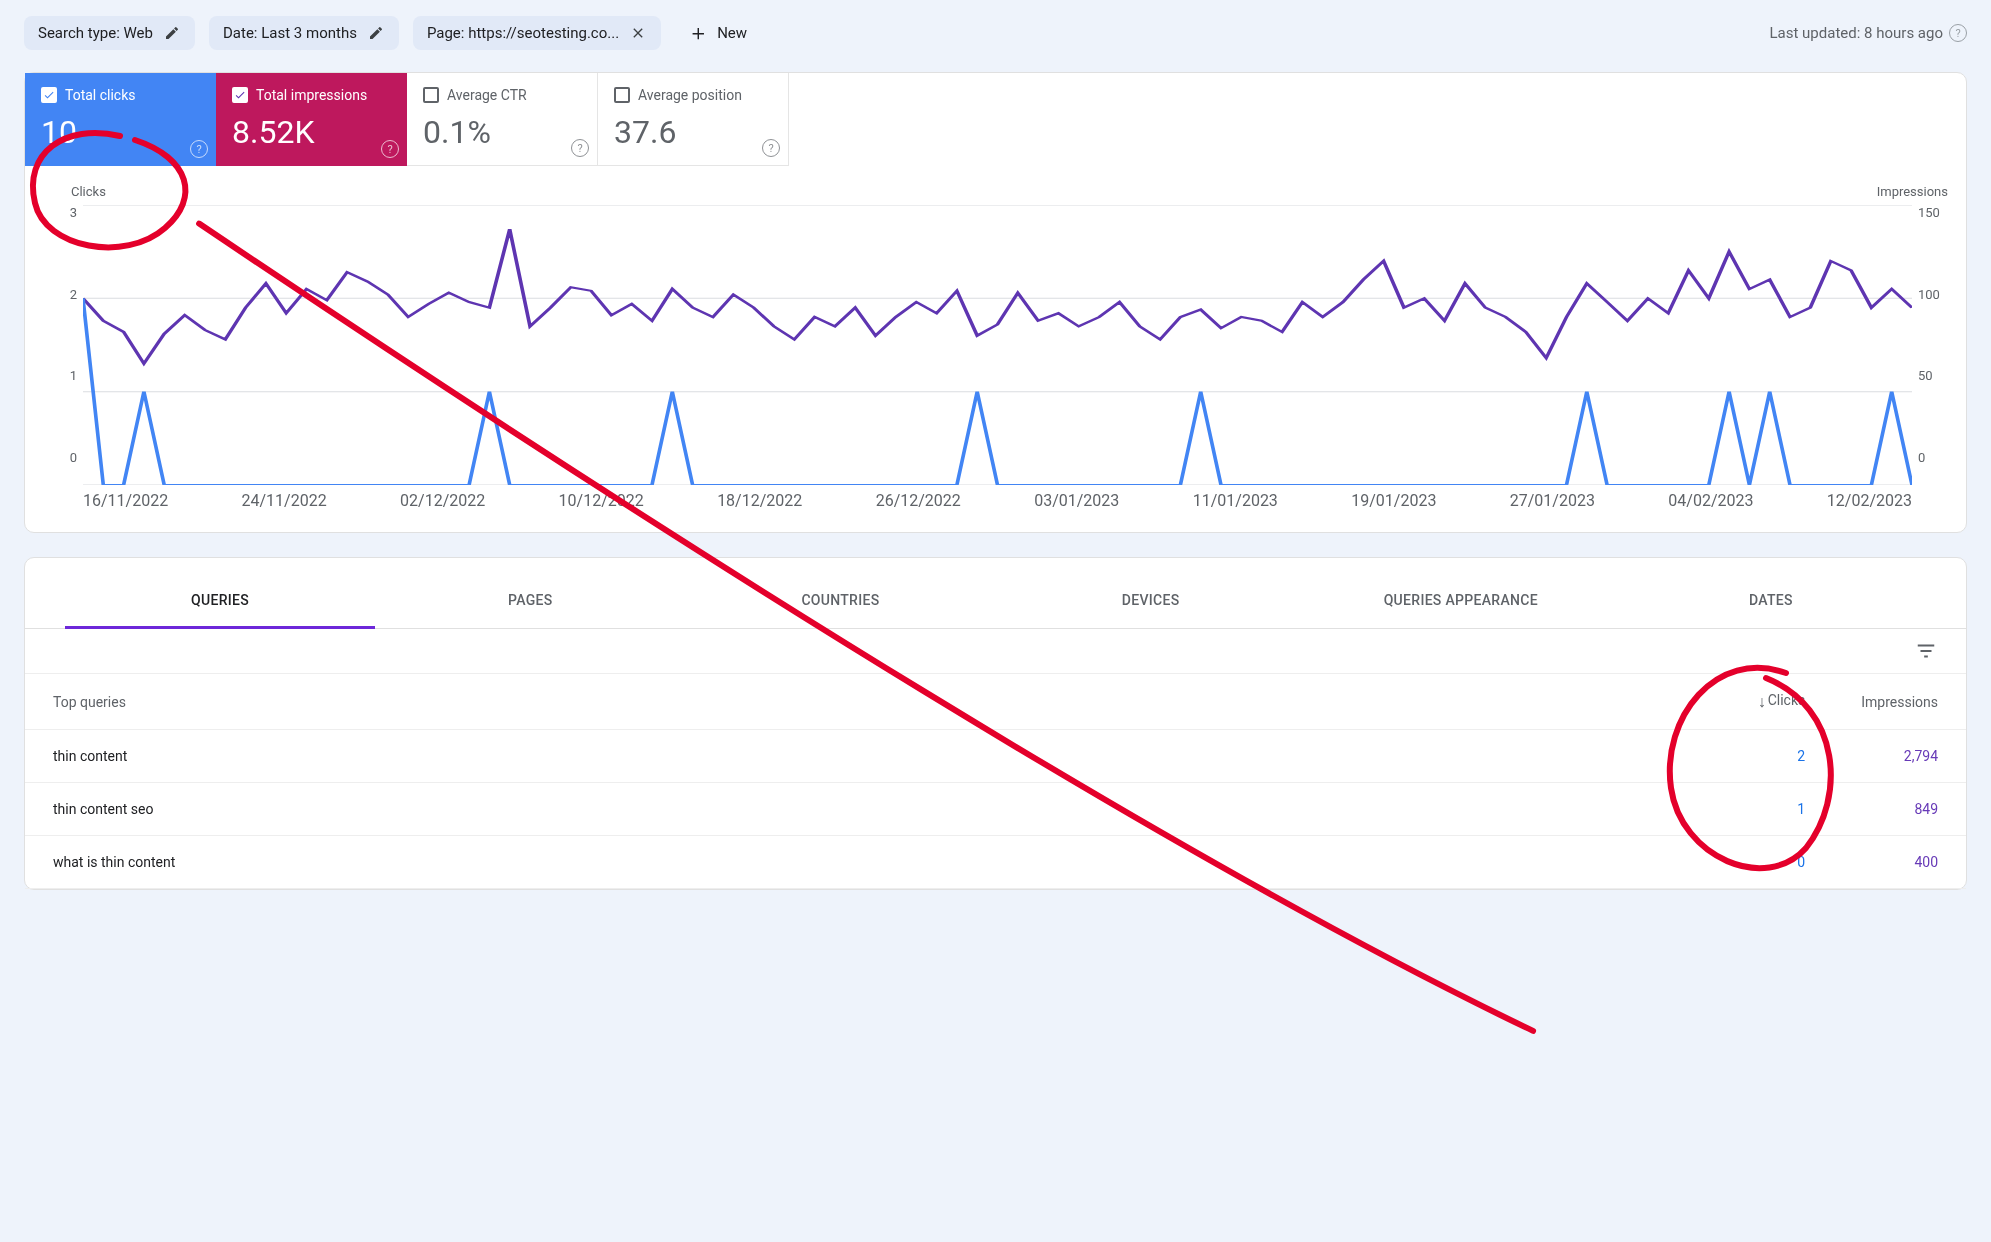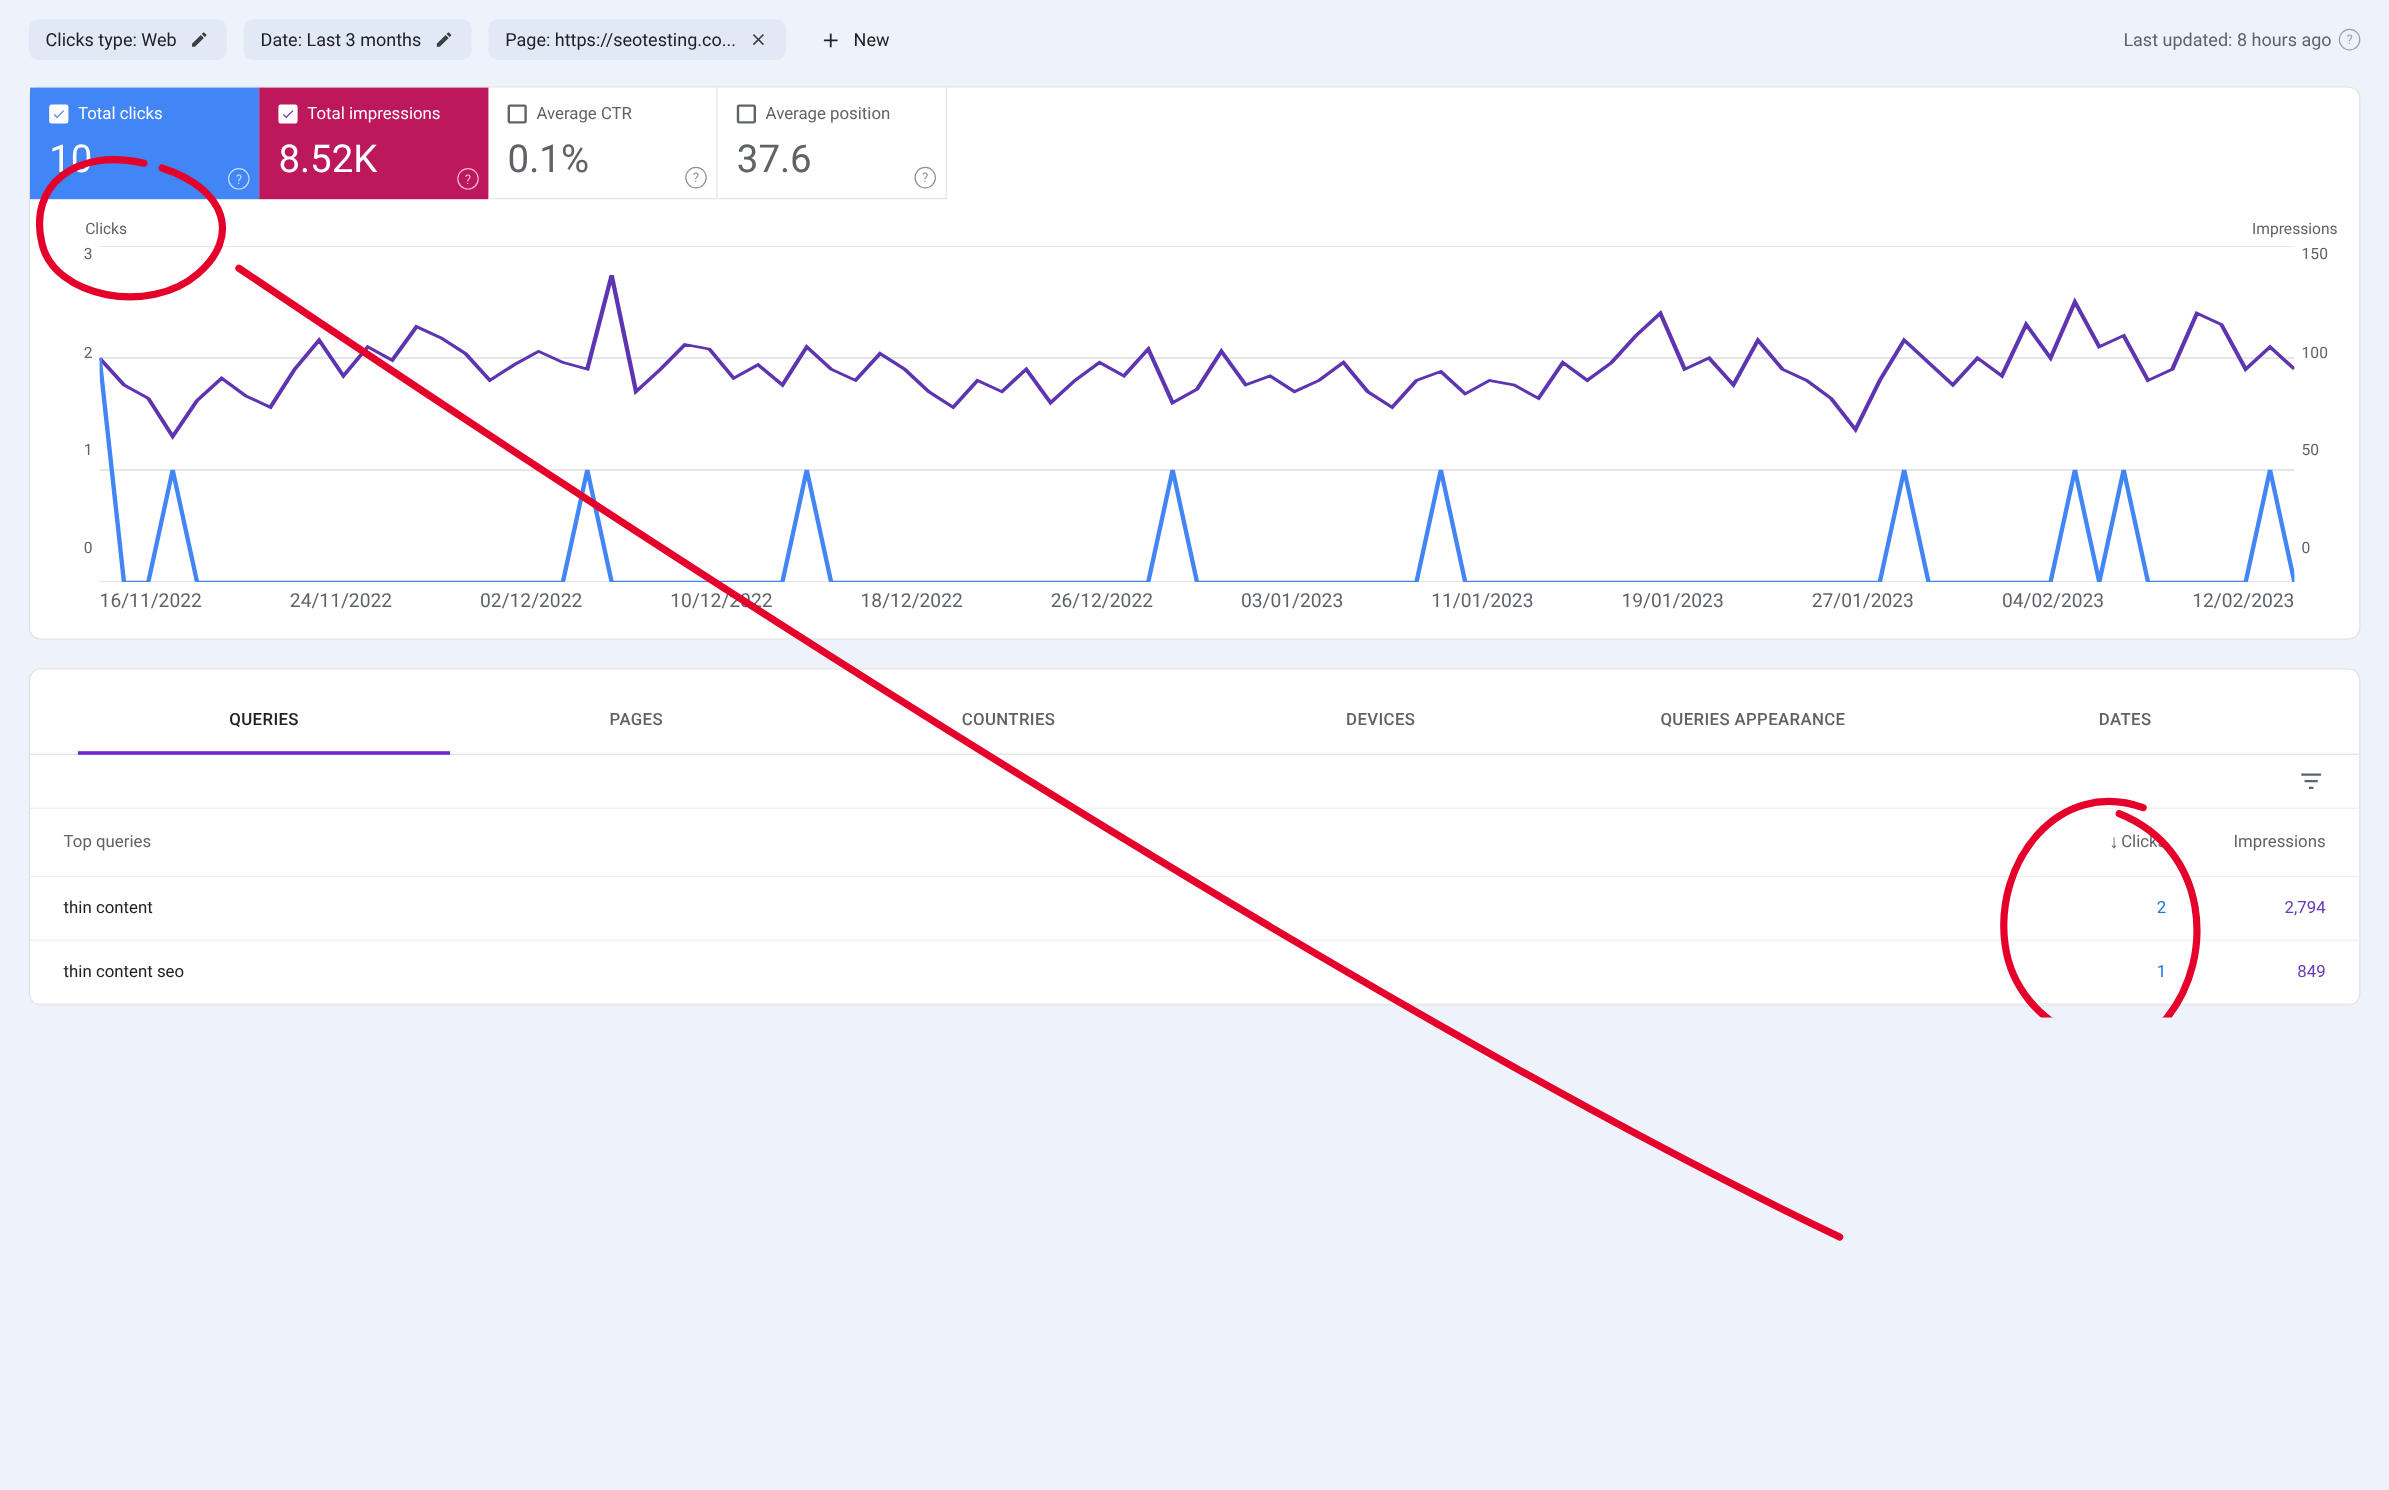--- a/index.html
+++ b/index.html
@@ -67,21 +67,21 @@
   .clicks-col { color: #1a73e8; }
   .impr-col { color: #673ab7; }
   .sort-arrow { font-size: 16px; vertical-align: middle; margin-right:2px;}
 </style>
 </head>
 <body>
 <div class="page">
 
 <div class="filter-bar">
   <div class="chip">
-    <span>Clicks type: Web</span>
+    <span>Search type: Web</span>
     <span class="pencil-icon">
       <svg viewBox="0 0 24 24" width="16" height="16" fill="currentColor">
             <path d="M3 17.25V21h3.75L17.81 9.94l-3.75-3.75L3 17.25zM20.71 7.04a1 1 0 0 0 0-1.41l-2.34-2.34a1 1 0 0 0-1.41 0l-1.83 1.83 3.75 3.75 1.83-1.83z"></path>
           </svg>
     </span>
   </div>
   <div class="chip">
     <span>Date: Last 3 months</span>
     <span class="pencil-icon">
       <svg viewBox="0 0 24 24" width="16" height="16" fill="currentColor">
@@ -231,20 +231,25 @@
           <tr>
             <td>thin content</td>
             <td class="num clicks-col">2</td>
             <td class="num impr-col">2,794</td>
           </tr>
           <tr>
             <td>thin content seo</td>
             <td class="num clicks-col">1</td>
             <td class="num impr-col">849</td>
           </tr>
+          <tr>
+            <td>what is thin content</td>
+            <td class="num clicks-col">0</td>
+            <td class="num impr-col">400</td>
+          </tr>
         </tbody>
   </table>
 
   <svg class="annot" style="right:130px; top:100px; width:180px; height:230px;" viewBox="0 0 180 230">
     <path d="M 130 15 C 60 -10, 5 60, 15 130 C 25 200, 110 235, 150 190 C 190 140, 185 50, 110 20" fill="none" stroke="#e4002b" stroke-width="6" stroke-linecap="round"></path>
   </svg>
 </div>
 
 <svg class="annot" style="left:0; top:0; width:100%; height:100%; position:absolute;" id="diagline-svg">
   <path id="diagline" fill="none" stroke="#e4002b" stroke-width="6" stroke-linecap="round" d="M 199.10000000000002 223.56 C 696.8499999999999 558.9, 1194.6 869.4, 1533.07 1030.86"></path>

